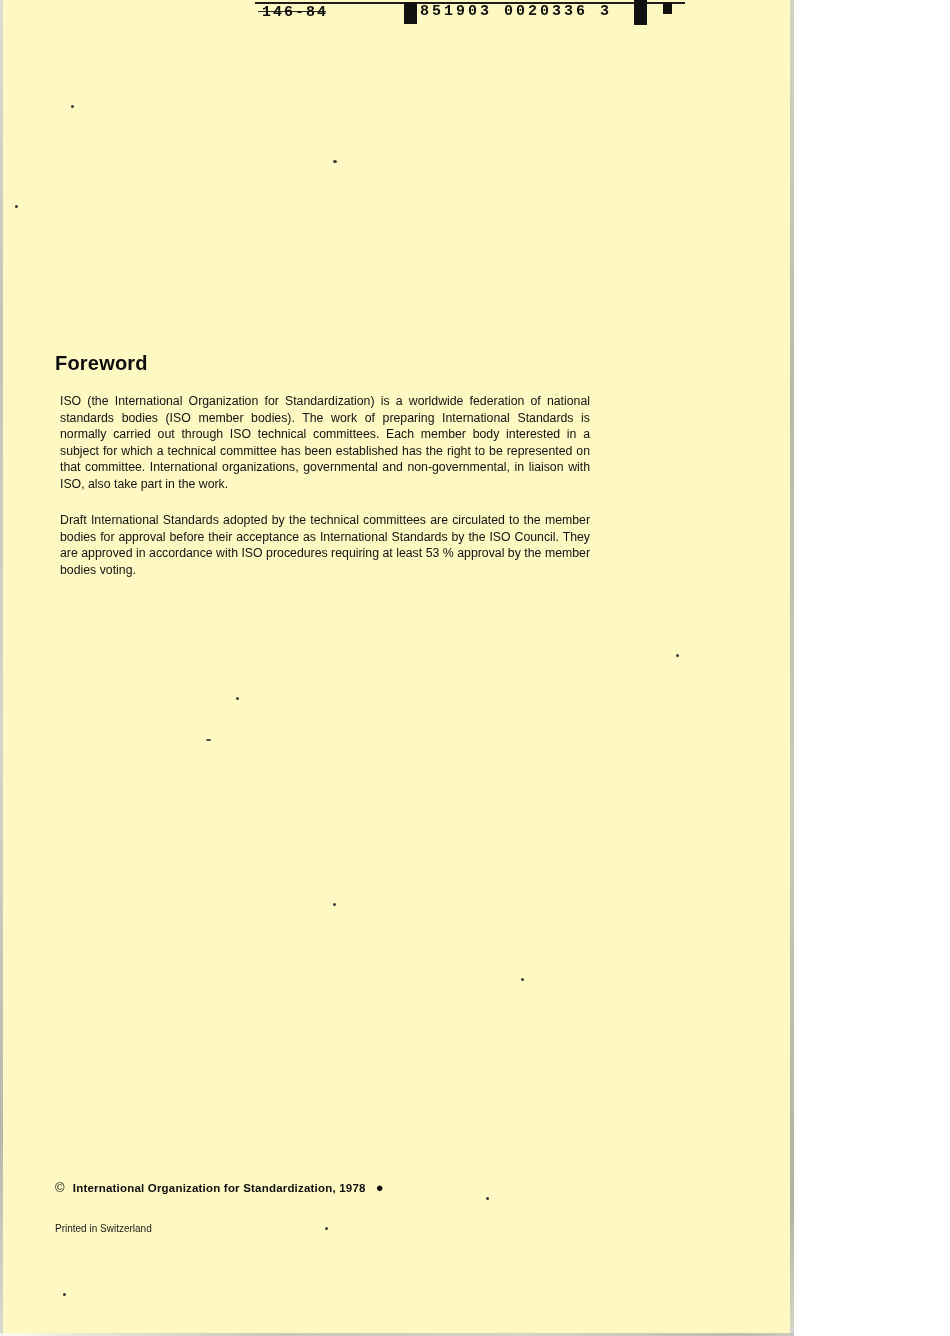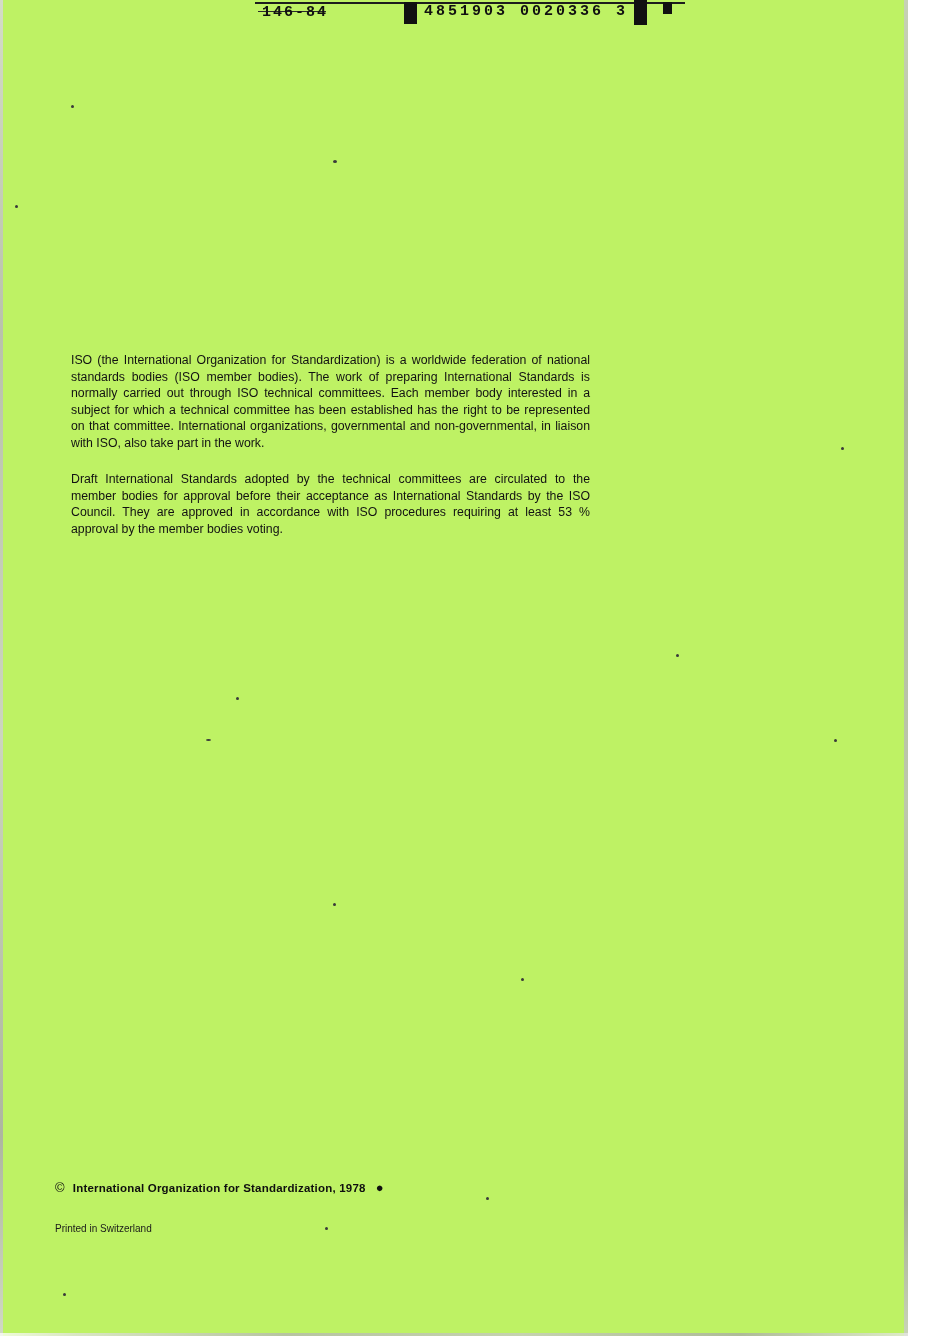--- a/index.html
+++ b/index.html
@@ -6,23 +6,23 @@
     margin: 0;
     padding: 0;
     background: #ffffff;
   }
   body {
     font-family: "Liberation Sans", sans-serif;
     color: #000000;
   }
   .page {
     position: relative;
-    width: 908px;
+    width: 794px;
     height: 1336px;
-    background: #bef264;
+    background: #fef9c3;
     overflow: hidden;
     text-decoration: underline;
   }
 
   
   .edge-left {
     position: absolute;
     left: 0;
     top: 0;
     width: 3px;
@@ -80,21 +80,21 @@
     font-size: 15px;
     color: #111111;
     white-space: nowrap;
   }
   .header-code.doc-num {
     left: 262px;
     top: 4px;
     letter-spacing: 2px;
   }
   .header-code.scan-num {
-    left: 424px;
+    left: 408px;
     top: 3px;
     letter-spacing: 3px;
   }
   .blk {
     position: absolute;
     background: #111111;
   }
   .blk-1 { left: 404px; top: 2px; width: 13px; height: 22px; }
   .blk-2 { left: 634px; top: 0px; width: 13px; height: 25px; }
   .blk-3 { left: 663px; top: 2px; width: 9px; height: 12px; }
@@ -114,21 +114,21 @@
     width: 535px;
   }
   h1.foreword-title {
     margin: 0 0 18px 0;
     font-size: 20px;
     font-weight: 700;
     letter-spacing: 0.2px;
     color: #0d0d0d;
   }
   p.para {
-    margin: 0 0 20px 16px;
+    margin: 0 0 20px 5px;
     font-size: 12.3px;
     line-height: 16.5px;
     text-align: justify;
     color: #121212;
   }
   p.para:last-child { margin-bottom: 0; }
   .italic {
     font-style: italic;
   }
 
@@ -191,20 +191,21 @@
   <div class="speck" style="left:236px; top:697px; width:3px; height:3px;"></div>
   <div class="speck" style="left:206px; top:739px; width:5px; height:2px;"></div>
   <div class="speck" style="left:834px; top:739px; width:3px; height:3px;"></div>
   <div class="speck" style="left:333px; top:903px; width:3px; height:3px;"></div>
   <div class="speck" style="left:521px; top:978px; width:3px; height:3px;"></div>
   <div class="speck" style="left:486px; top:1197px; width:3px; height:3px;"></div>
   <div class="speck" style="left:325px; top:1227px; width:3px; height:3px;"></div>
   <div class="speck" style="left:63px;  top:1293px; width:3px; height:3px;"></div>
 
   <div class="content">
+    <h1 class="foreword-title">Foreword</h1>
 
     <p class="para">ISO (the International Organization for Standardization) is a worldwide federation of national standards bodies (ISO member bodies). The work of preparing International Standards is normally carried out through ISO technical committees. Each member body interested in a subject for which a technical committee has been established has the right to be represented on that committee. International organizations, governmental and non-governmental, in liaison with ISO, also take part in the work.</p>
     <p class="para">Draft International Standards adopted by the technical committees are circulated to the member bodies for approval before their acceptance as International Standards by the ISO Council. They are approved in accordance with ISO procedures requiring at least 53 % approval by the member bodies voting.</p>
 
 
   </div>
 
   <div class="footer">
     <div class="copyright-line">
       <span class="copyright-sym">©</span><span>International Organization for Standardization, 1978</span><span class="copyright-dot">●</span>

